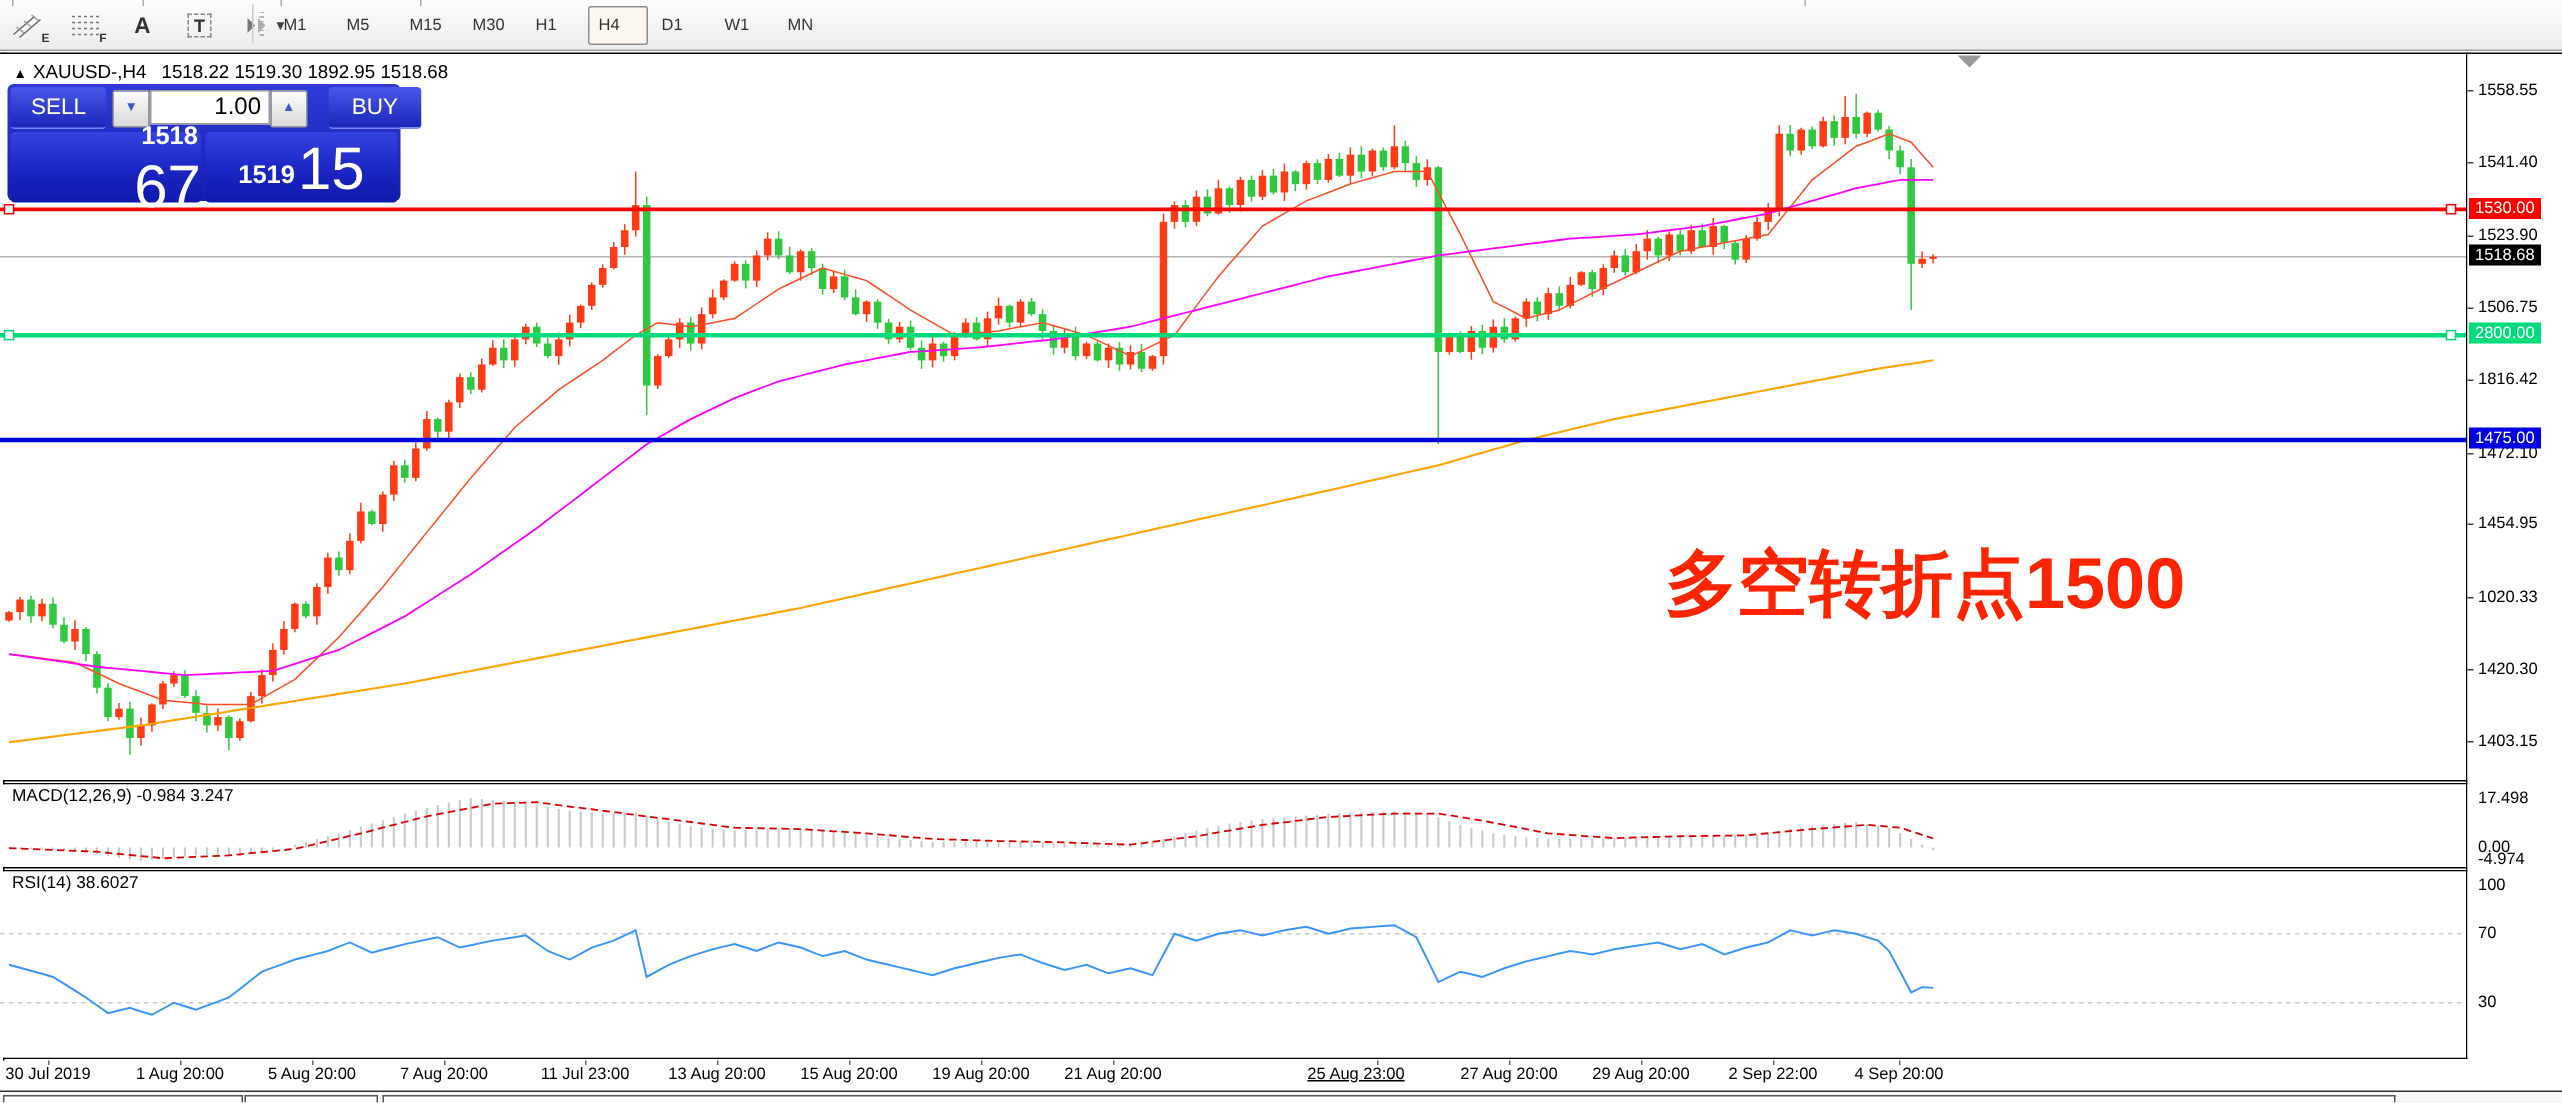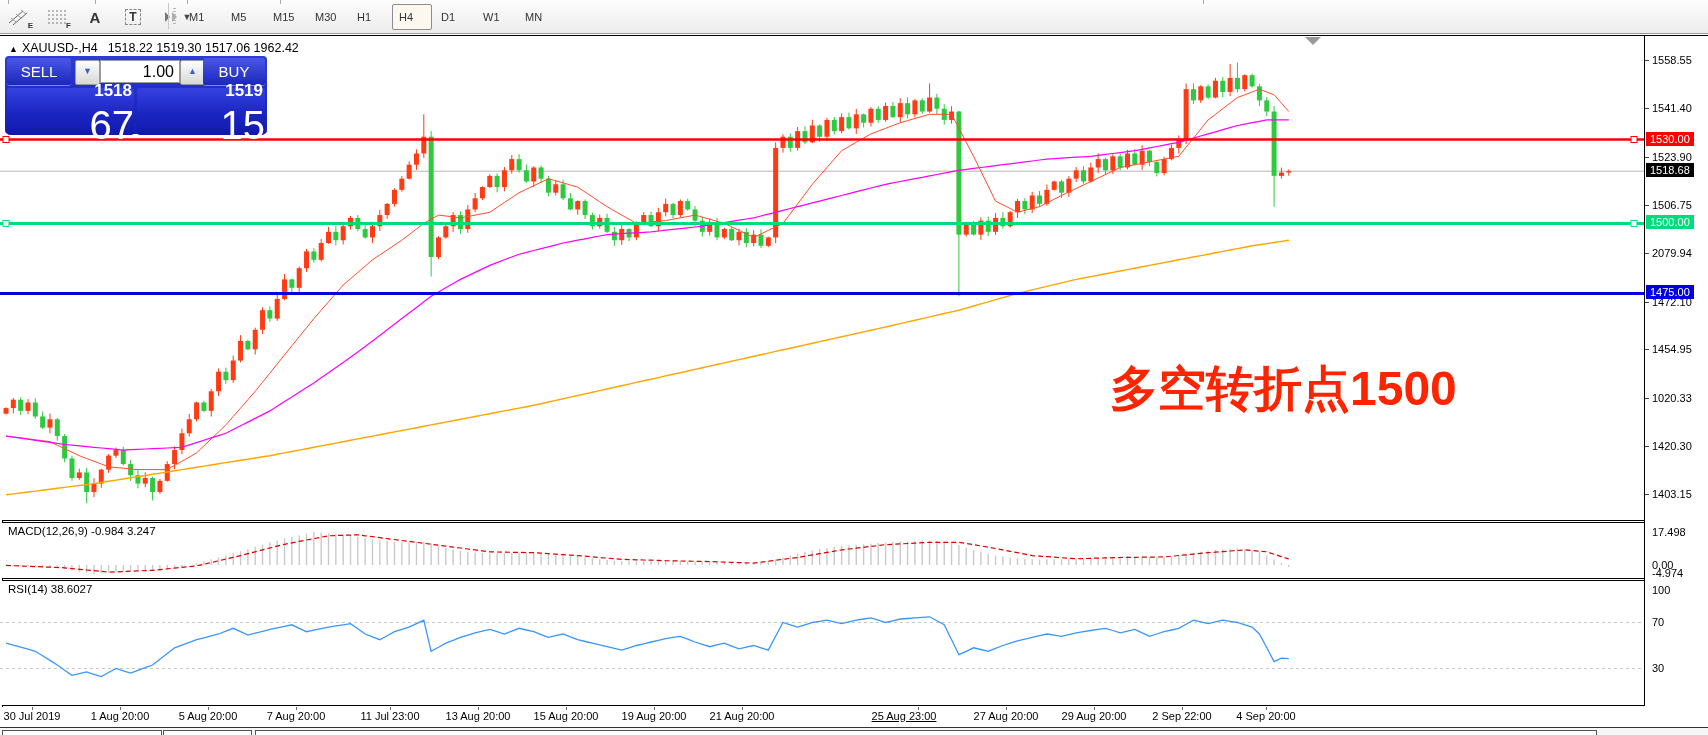--- a/index.html
+++ b/index.html
@@ -38,33 +38,33 @@
   #charttitle .tri{font-size:9px;margin-right:4px;}
   #charttitle .sym{font-weight:normal;margin-right:10px;}
   .indlabel{position:absolute;left:8px;font-size:11.5px;color:#000;z-index:5;}
   
   #tradepanel{position:absolute;left:5px;top:56px;width:262px;height:78px;z-index:6;
               background:linear-gradient(#2e3bd6,#141fb0);border-radius:4px;}
   .tpbtn{position:absolute;top:2px;height:27px;line-height:27px;text-align:center;color:#fff;
          font-size:15px;background:linear-gradient(#4a57e8,#1b27b8);border-radius:3px;
          border-bottom:1px solid #7d86ef;}
   #sellbtn{left:2px;width:64px;}
-  #buybtn{left:198px;width:62px;}
+  #buybtn{left:214px;width:62px;}
   .spinbtn{position:absolute;top:4px;width:23px;height:23px;background:linear-gradient(#fdfdfd,#d8d8d8);
            border:1px solid #9a9a9a;border-radius:2px;text-align:center;line-height:21px;
            font-size:9px;color:#3a5fcd;}
   #spindown{left:70px;}
   #spinup{left:175px;}
   #volinput{position:absolute;left:95px;top:4px;width:72px;height:19px;border:1px solid #9a9a9a;
             font-size:16px;text-align:right;padding:1px 5px 1px 1px;font-family:"Liberation Sans",sans-serif;}
   .bigbox{position:absolute;top:32px;height:44px;background:linear-gradient(#3642e0,#1a25c2 55%,#1119ac);
           border-radius:3px;color:#fff;display:flex;align-items:flex-end;justify-content:center;
           padding-bottom:3px;}
   #sellbox{left:2px;width:127px;flex-direction:column;}
-  #buybox{left:132px;width:128px;flex-direction:column;}
+  #buybox{left:132px;width:128px;}
   .psmall{font-size:17px;font-weight:bold;line-height:30px;margin-right:2px;}
   .pbig{font-size:40px;line-height:38px;font-weight:500;}
   
   #timeaxis{position:absolute;left:0;top:707px;width:1708px;height:20px;background:#fff;}
   .tlabel{position:absolute;top:3px;font-size:11px;color:#000;transform:translateX(-50%);white-space:nowrap;}
   .ttick{position:absolute;top:0;width:1px;height:3px;background:#666;}
   #tabstrip{position:absolute;left:0;top:727px;width:1708px;height:8px;background:#f6f6f6;border-top:1px solid #333;}
   .ctab{position:absolute;top:2px;height:10px;background:#fff;border:1px solid #555;border-bottom:none;}
 </style>
 </head>
@@ -686,21 +686,21 @@
       <line x1="1288.75" y1="42" x2="1288.75" y2="43.886" stroke="#c9c9c9" stroke-width="1.4"></line>
       <polyline points="6.0,42.4 13.3,42.7 20.7,43.0 28.0,43.3 35.3,43.6 42.6,43.9 50.0,44.2 57.3,44.5 64.6,44.8 72.0,45.6 79.3,46.3 86.6,47.0 94.0,47.7 101.3,48.4 108.6,49.2 116.0,48.9 123.3,48.5 130.6,48.2 137.9,47.9 145.3,47.6 152.6,47.3 159.9,46.6 167.3,45.8 174.6,45.1 181.9,44.4 189.3,43.7 196.6,42.9 203.9,41.2 211.2,39.5 218.6,37.8 225.9,36.0 233.2,34.3 240.6,32.6 247.9,30.7 255.2,28.8 262.6,26.9 269.9,25.0 277.2,23.1 284.5,21.3 291.9,19.8 299.2,18.4 306.5,17.0 313.9,15.6 321.2,14.2 328.5,12.8 335.9,12.5 343.2,12.3 350.5,12.1 357.8,11.8 365.2,12.8 372.5,13.7 379.8,14.7 387.2,15.6 394.5,16.5 401.8,17.5 409.1,18.4 416.5,19.4 423.8,20.3 431.1,21.3 438.5,22.2 445.8,23.1 453.1,24.1 460.5,25.0 467.8,26.0 475.1,26.9 482.4,27.9 489.8,28.8 497.1,29.0 504.4,29.1 511.8,29.3 519.1,29.4 526.4,29.6 533.8,29.7 541.1,30.2 548.4,30.7 555.8,31.2 563.1,31.6 570.4,32.1 577.7,32.6 585.1,33.2 592.4,33.8 599.7,34.5 607.1,35.1 614.4,35.7 621.7,36.3 629.0,36.6 636.4,36.8 643.7,37.0 651.0,37.2 658.4,37.4 665.7,37.7 673.0,37.8 680.4,38.0 687.7,38.1 695.0,38.3 702.4,38.4 709.7,38.6 717.0,38.9 724.3,39.1 731.7,39.4 739.0,39.6 746.3,39.9 753.7,40.1 761.0,39.2 768.3,38.2 775.6,37.3 783.0,36.3 790.3,35.4 797.6,34.5 805.0,33.2 812.3,31.9 819.6,30.7 827.0,29.4 834.3,28.2 841.6,26.9 849.0,26.0 856.3,25.2 863.6,24.3 870.9,23.4 878.3,22.5 885.6,21.6 892.9,21.3 900.3,20.9 907.6,20.5 914.9,20.1 922.3,19.7 929.6,19.4 936.9,19.4 944.2,19.4 951.6,19.4 958.9,19.4 966.2,20.5 973.6,21.7 980.9,22.9 988.2,24.1 995.5,25.5 1002.9,26.9 1010.2,28.3 1017.5,29.7 1024.9,31.2 1032.2,32.6 1039.5,33.1 1046.9,33.6 1054.2,34.2 1061.5,34.7 1068.8,35.2 1076.2,35.8 1083.5,35.6 1090.8,35.3 1098.2,35.1 1105.5,34.9 1112.8,34.7 1120.2,34.5 1127.5,34.4 1134.8,34.3 1142.2,34.2 1149.5,34.1 1156.8,34.0 1164.1,33.9 1171.5,33.2 1178.8,32.5 1186.1,31.8 1193.5,31.1 1200.8,30.4 1208.1,29.7 1215.5,29.2 1222.8,28.6 1230.1,28.0 1237.4,27.5 1244.8,26.9 1252.1,27.5 1259.4,28.2 1266.8,28.8 1274.1,31.2 1281.4,33.6 1288.8,36.0 " fill="none" stroke="#dd0000" stroke-width="1.2" stroke-dasharray="5 3"></polyline>
     </svg>
   <svg id="rsisvg" width="1644" height="124" viewBox="0 0 1644 124">
       <line x1="0" y1="41.5" x2="1644" y2="41.5" stroke="#c8c8c8" stroke-width="1" stroke-dasharray="3 3"></line>
       <line x1="0" y1="87.5" x2="1644" y2="87.5" stroke="#c8c8c8" stroke-width="1" stroke-dasharray="3 3"></line>
       <polyline points="6.0,62.2 13.3,64.2 20.7,66.2 28.0,68.2 35.3,70.3 42.6,74.8 50.0,79.4 57.3,84.0 64.6,89.2 72.0,94.4 79.3,92.7 86.6,90.9 94.0,93.3 101.3,95.5 108.6,91.5 116.0,87.5 123.3,89.8 130.6,92.1 137.9,89.4 145.3,86.7 152.6,84.0 159.9,78.3 167.3,72.5 174.6,66.8 181.9,64.1 189.3,61.4 196.6,58.7 203.9,56.8 211.2,54.9 218.6,53.0 225.9,50.1 233.2,47.3 240.6,50.7 247.9,54.1 255.2,52.2 262.6,50.3 269.9,48.4 277.2,46.9 284.5,45.3 291.9,43.8 299.2,47.3 306.5,50.7 313.9,49.2 321.2,47.6 328.5,46.1 335.9,44.9 343.2,43.8 350.5,42.6 357.8,47.8 365.2,53.0 372.5,55.9 379.8,58.7 387.2,54.7 394.5,50.7 401.8,48.4 409.1,46.1 416.5,42.6 423.8,39.2 431.1,70.3 438.5,66.2 445.8,62.2 453.1,59.3 460.5,56.4 467.8,54.1 475.1,51.8 482.4,50.1 489.8,48.4 497.1,50.7 504.4,53.0 511.8,50.1 519.1,47.3 526.4,49.0 533.8,50.7 541.1,53.6 548.4,56.4 555.8,54.7 563.1,53.0 570.4,55.9 577.7,58.7 585.1,60.5 592.4,62.2 599.7,63.9 607.1,65.7 614.4,67.4 621.7,69.1 629.0,66.8 636.4,64.5 643.7,62.8 651.0,61.0 658.4,59.3 665.7,57.6 673.0,56.4 680.4,55.3 687.7,58.2 695.0,61.0 702.4,63.3 709.7,65.7 717.0,63.9 724.3,62.2 731.7,65.1 739.0,67.9 746.3,66.2 753.7,64.5 761.0,66.8 768.3,69.1 775.6,55.3 783.0,41.5 790.3,43.8 797.6,46.1 805.0,43.8 812.3,41.5 819.6,40.3 827.0,39.2 834.3,40.9 841.6,42.6 849.0,40.9 856.3,39.2 863.6,38.0 870.9,36.9 878.3,39.2 885.6,41.5 892.9,39.8 900.3,38.0 907.6,37.5 914.9,36.9 922.3,36.3 929.6,35.8 936.9,39.8 944.2,43.8 951.6,58.7 958.9,73.7 966.2,70.3 973.6,66.8 980.9,68.5 988.2,70.3 995.5,67.4 1002.9,64.5 1010.2,62.2 1017.5,59.9 1024.9,58.2 1032.2,56.4 1039.5,54.7 1046.9,53.0 1054.2,54.1 1061.5,55.3 1068.8,53.6 1076.2,51.8 1083.5,50.7 1090.8,49.5 1098.2,48.4 1105.5,47.3 1112.8,49.5 1120.2,51.8 1127.5,50.1 1134.8,48.4 1142.2,51.8 1149.5,55.3 1156.8,53.0 1164.1,50.7 1171.5,49.0 1178.8,47.3 1186.1,43.2 1193.5,39.2 1200.8,40.9 1208.1,42.6 1215.5,40.9 1222.8,39.2 1230.1,40.3 1237.4,41.5 1244.8,43.8 1252.1,46.1 1259.4,53.0 1266.8,66.8 1274.1,80.6 1281.4,77.1 1288.8,77.6 " fill="none" stroke="#3a96ff" stroke-width="1.3"></polyline>
     </svg>
 
   <div id="charttitle">
-    <span class="tri">▲</span><span class="sym">XAUUSD-,H4</span><span>1518.22 1519.30 1517.06 1962.42</span>
+    <span class="tri">▲</span><span class="sym">XAUUSD-,H4</span><span>1518.22 1519.30 1892.95 1518.68</span>
   </div>
   <div class="indlabel" style="top:525px">MACD(12,26,9) -0.984 3.247</div>
   <div class="indlabel" style="top:583px">RSI(14) 38.6027</div>
 
   <div id="tradepanel">
     <div class="tpbtn" id="sellbtn">SELL</div>
     <div class="spinbtn" id="spindown">▼</div>
     <input id="volinput" value="1.00" style="">
     <div class="spinbtn" id="spinup">▲</div>
     <div class="tpbtn" id="buybtn">BUY</div>
@@ -717,33 +717,33 @@
   <div id="axis">
       <div class="tick" style="top:23.64046242774579px"></div>
       <div class="alabel" style="top:17.64046242774579px">1558.55</div>
       <div class="tick" style="top:71.62080924855466px"></div>
       <div class="alabel" style="top:65.62080924855466px">1541.40</div>
       <div class="tick" style="top:120.58034682080898px"></div>
       <div class="alabel" style="top:114.58034682080898px">1523.90</div>
       <div class="tick" style="top:168.56069364161849px"></div>
       <div class="alabel" style="top:162.56069364161849px">1506.75</div>
       <div class="tick" style="top:216.541040462428px"></div>
-      <div class="alabel" style="top:210.541040462428px">2079.94</div>
+      <div class="alabel" style="top:210.541040462428px">1816.42</div>
       <div class="tick" style="top:265.50057803468235px"></div>
       <div class="alabel" style="top:259.50057803468235px">1472.10</div>
       <div class="tick" style="top:313.4809248554912px"></div>
       <div class="alabel" style="top:307.4809248554912px">1454.95</div>
       <div class="tick" style="top:362.4404624277455px"></div>
       <div class="alabel" style="top:356.4404624277455px">1020.33</div>
       <div class="tick" style="top:410.42080924855503px"></div>
       <div class="alabel" style="top:404.42080924855503px">1420.30</div>
       <div class="tick" style="top:458.4011560693639px"></div>
       <div class="alabel" style="top:452.4011560693639px">1403.15</div>
       <div class="badge" style="top:95.514450867052px;background:#ff0000">1530.00</div>
-      <div class="badge" style="top:179.4450867052023px;background:#00dc7d">1500.00</div>
+      <div class="badge" style="top:179.4450867052023px;background:#00dc7d">2800.00</div>
       <div class="badge" style="top:249.38728323699422px;background:#0000e0">1475.00</div>
       <div class="badge" style="top:127.18427745664721px;background:#000000">1518.68</div>
       <div class="alabel" style="top:490px">17.498</div>
       <div class="alabel" style="top:523px">0.00</div>
       <div class="alabel" style="top:531px">-4.974</div>
       <div class="alabel" style="top:548px">100</div>
       <div class="alabel" style="top:580px">70</div>
       <div class="alabel" style="top:626px">30</div>
     </div>
 

